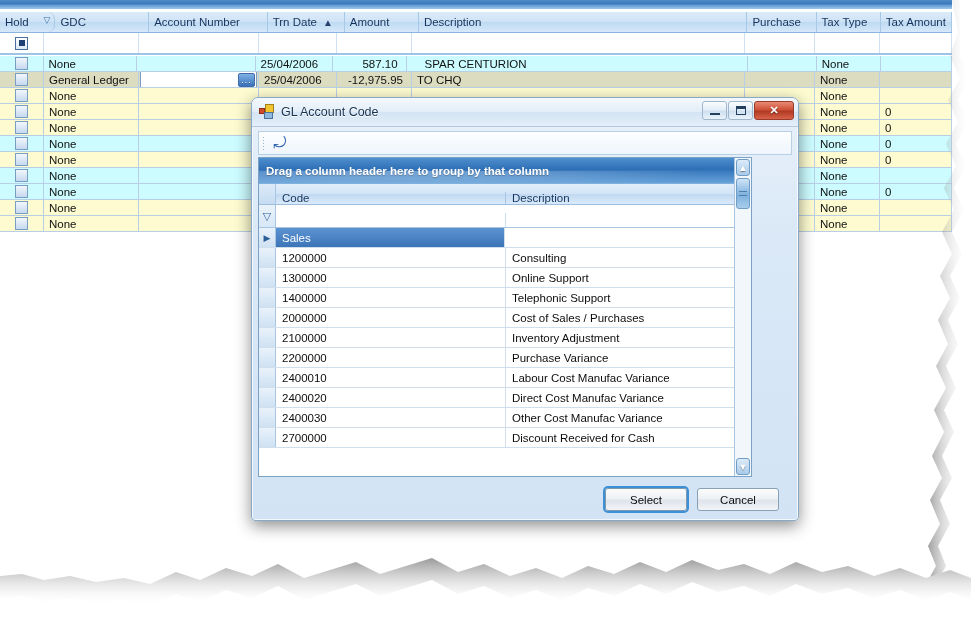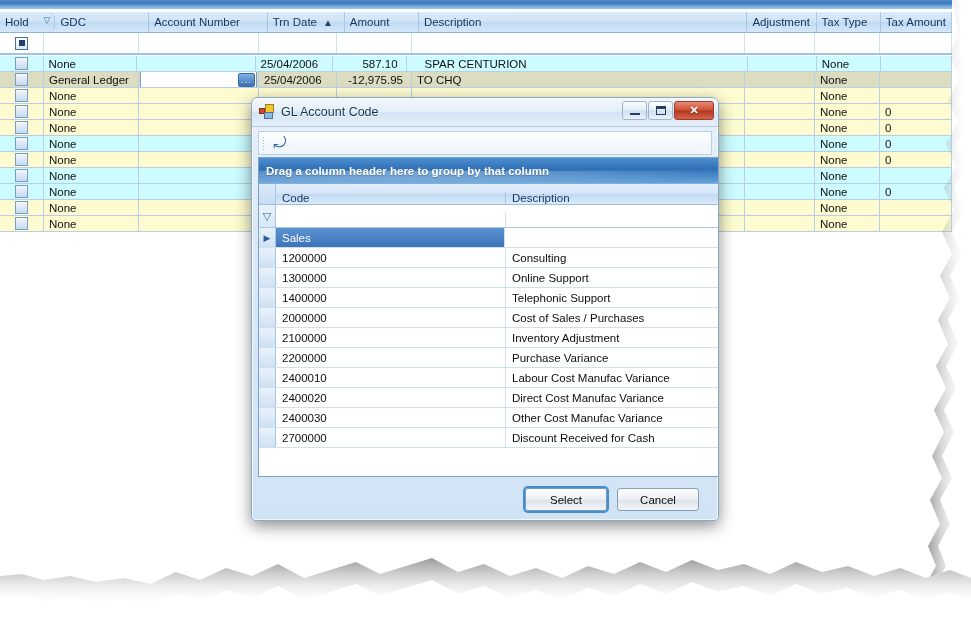--- a/index.html
+++ b/index.html
@@ -153,21 +153,21 @@
     position: absolute;
     left: 0; bottom: 0;
     width: 971px; height: 80px;
     pointer-events: none;
   }
 
   
   #dialog {
     position: absolute;
     left: 251px; top: 97px;
-    width: 468px; height: 424px;
+    width: 548px; height: 424px;
     border-radius: 7px 7px 4px 4px;
     background: linear-gradient(to bottom, #e9f1fa 0%, #dbe9f7 30%, #d2e3f5 100%);
     border: 1px solid #8aa9c6;
     box-shadow: 0 5px 16px rgba(0,0,0,.45), 0 0 0 1px rgba(255,255,255,.7) inset;
     overflow: hidden;
   }
   .titlebar {
     position: relative;
     height: 29px;
     background: linear-gradient(to bottom,#f4f8fc 0%,#e3eef8 48%,#d4e4f4 52%,#e4eff9 100%);
@@ -395,21 +395,21 @@
           <span>Trn Date</span>
           <span class="sortglyph">▲</span>
         </div>
         <div class="hdr-cell" style="width: 75px;">
           <span>Amount</span>
         </div>
         <div class="hdr-cell" style="width: 333px;">
           <span>Description</span>
         </div>
         <div class="hdr-cell" style="width: 70px;">
-          <span>Adjustment</span>
+          <span>Purchase</span>
         </div>
         <div class="hdr-cell" style="width: 65px;">
           <span>Tax Type</span>
         </div>
         <div class="hdr-cell" style="width: 72px;">
           <span>Tax Amount</span>
         </div>
       </div>
 
     <div class="filter-row" id="bg-filter">

